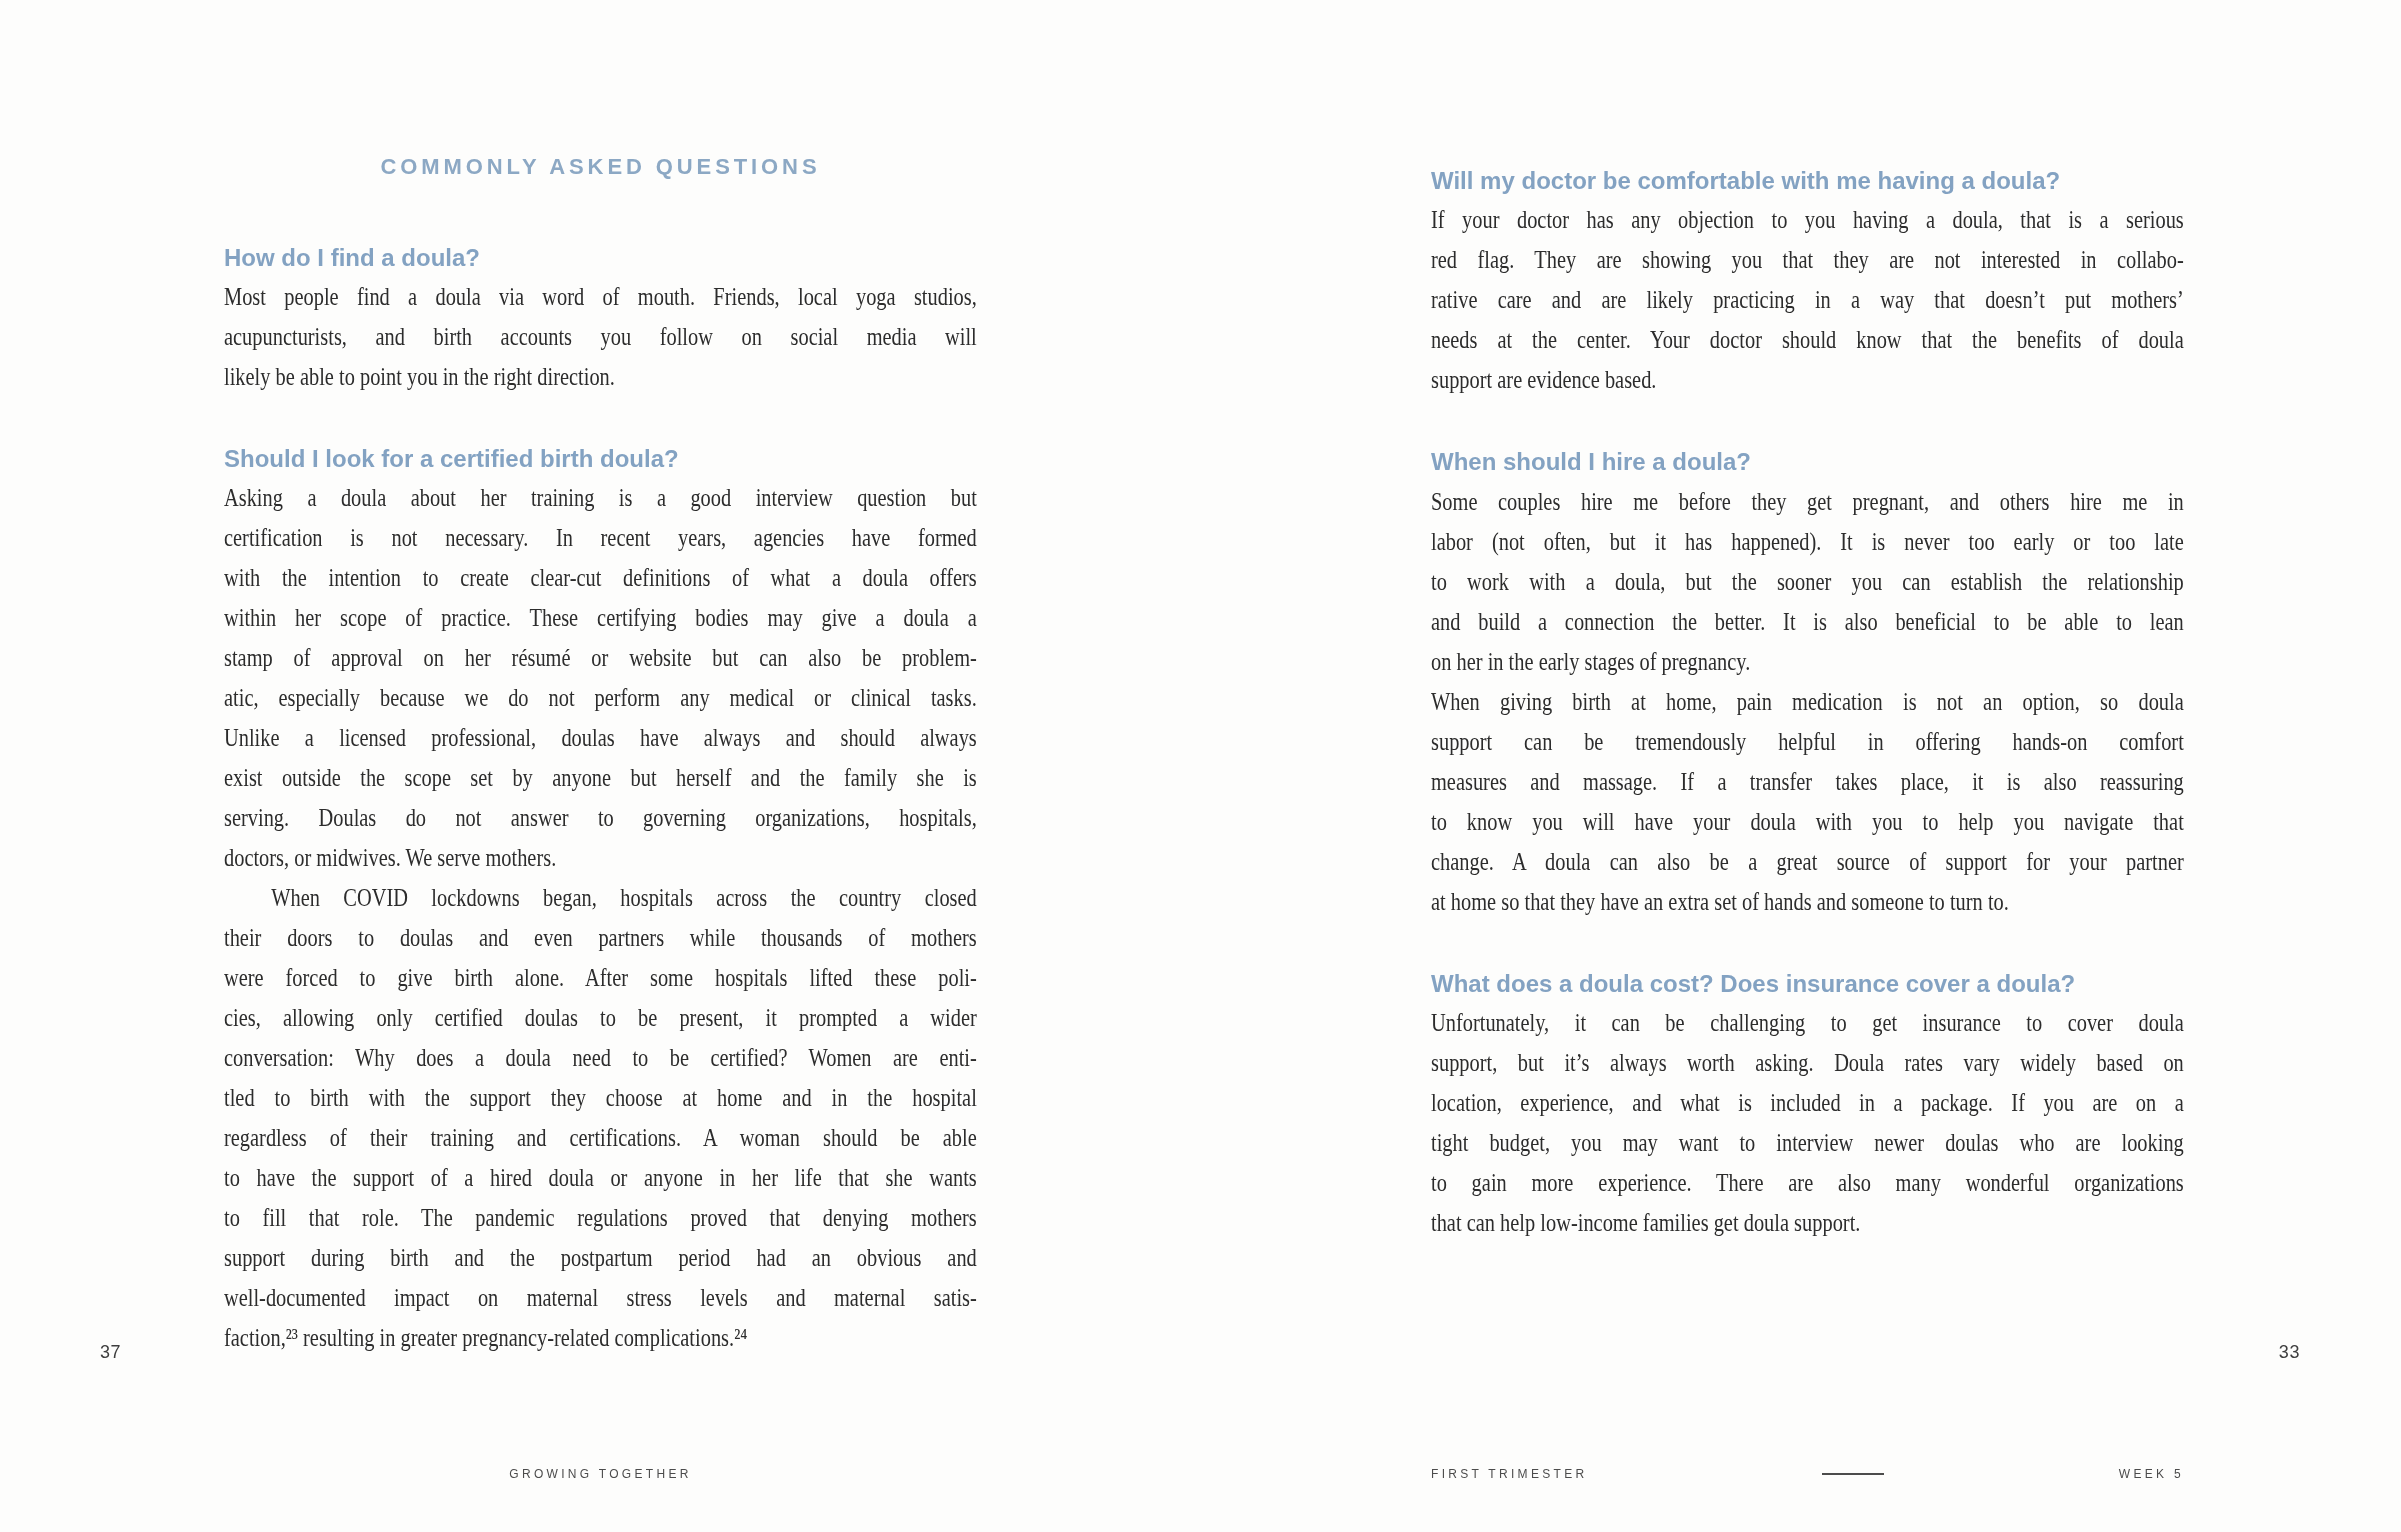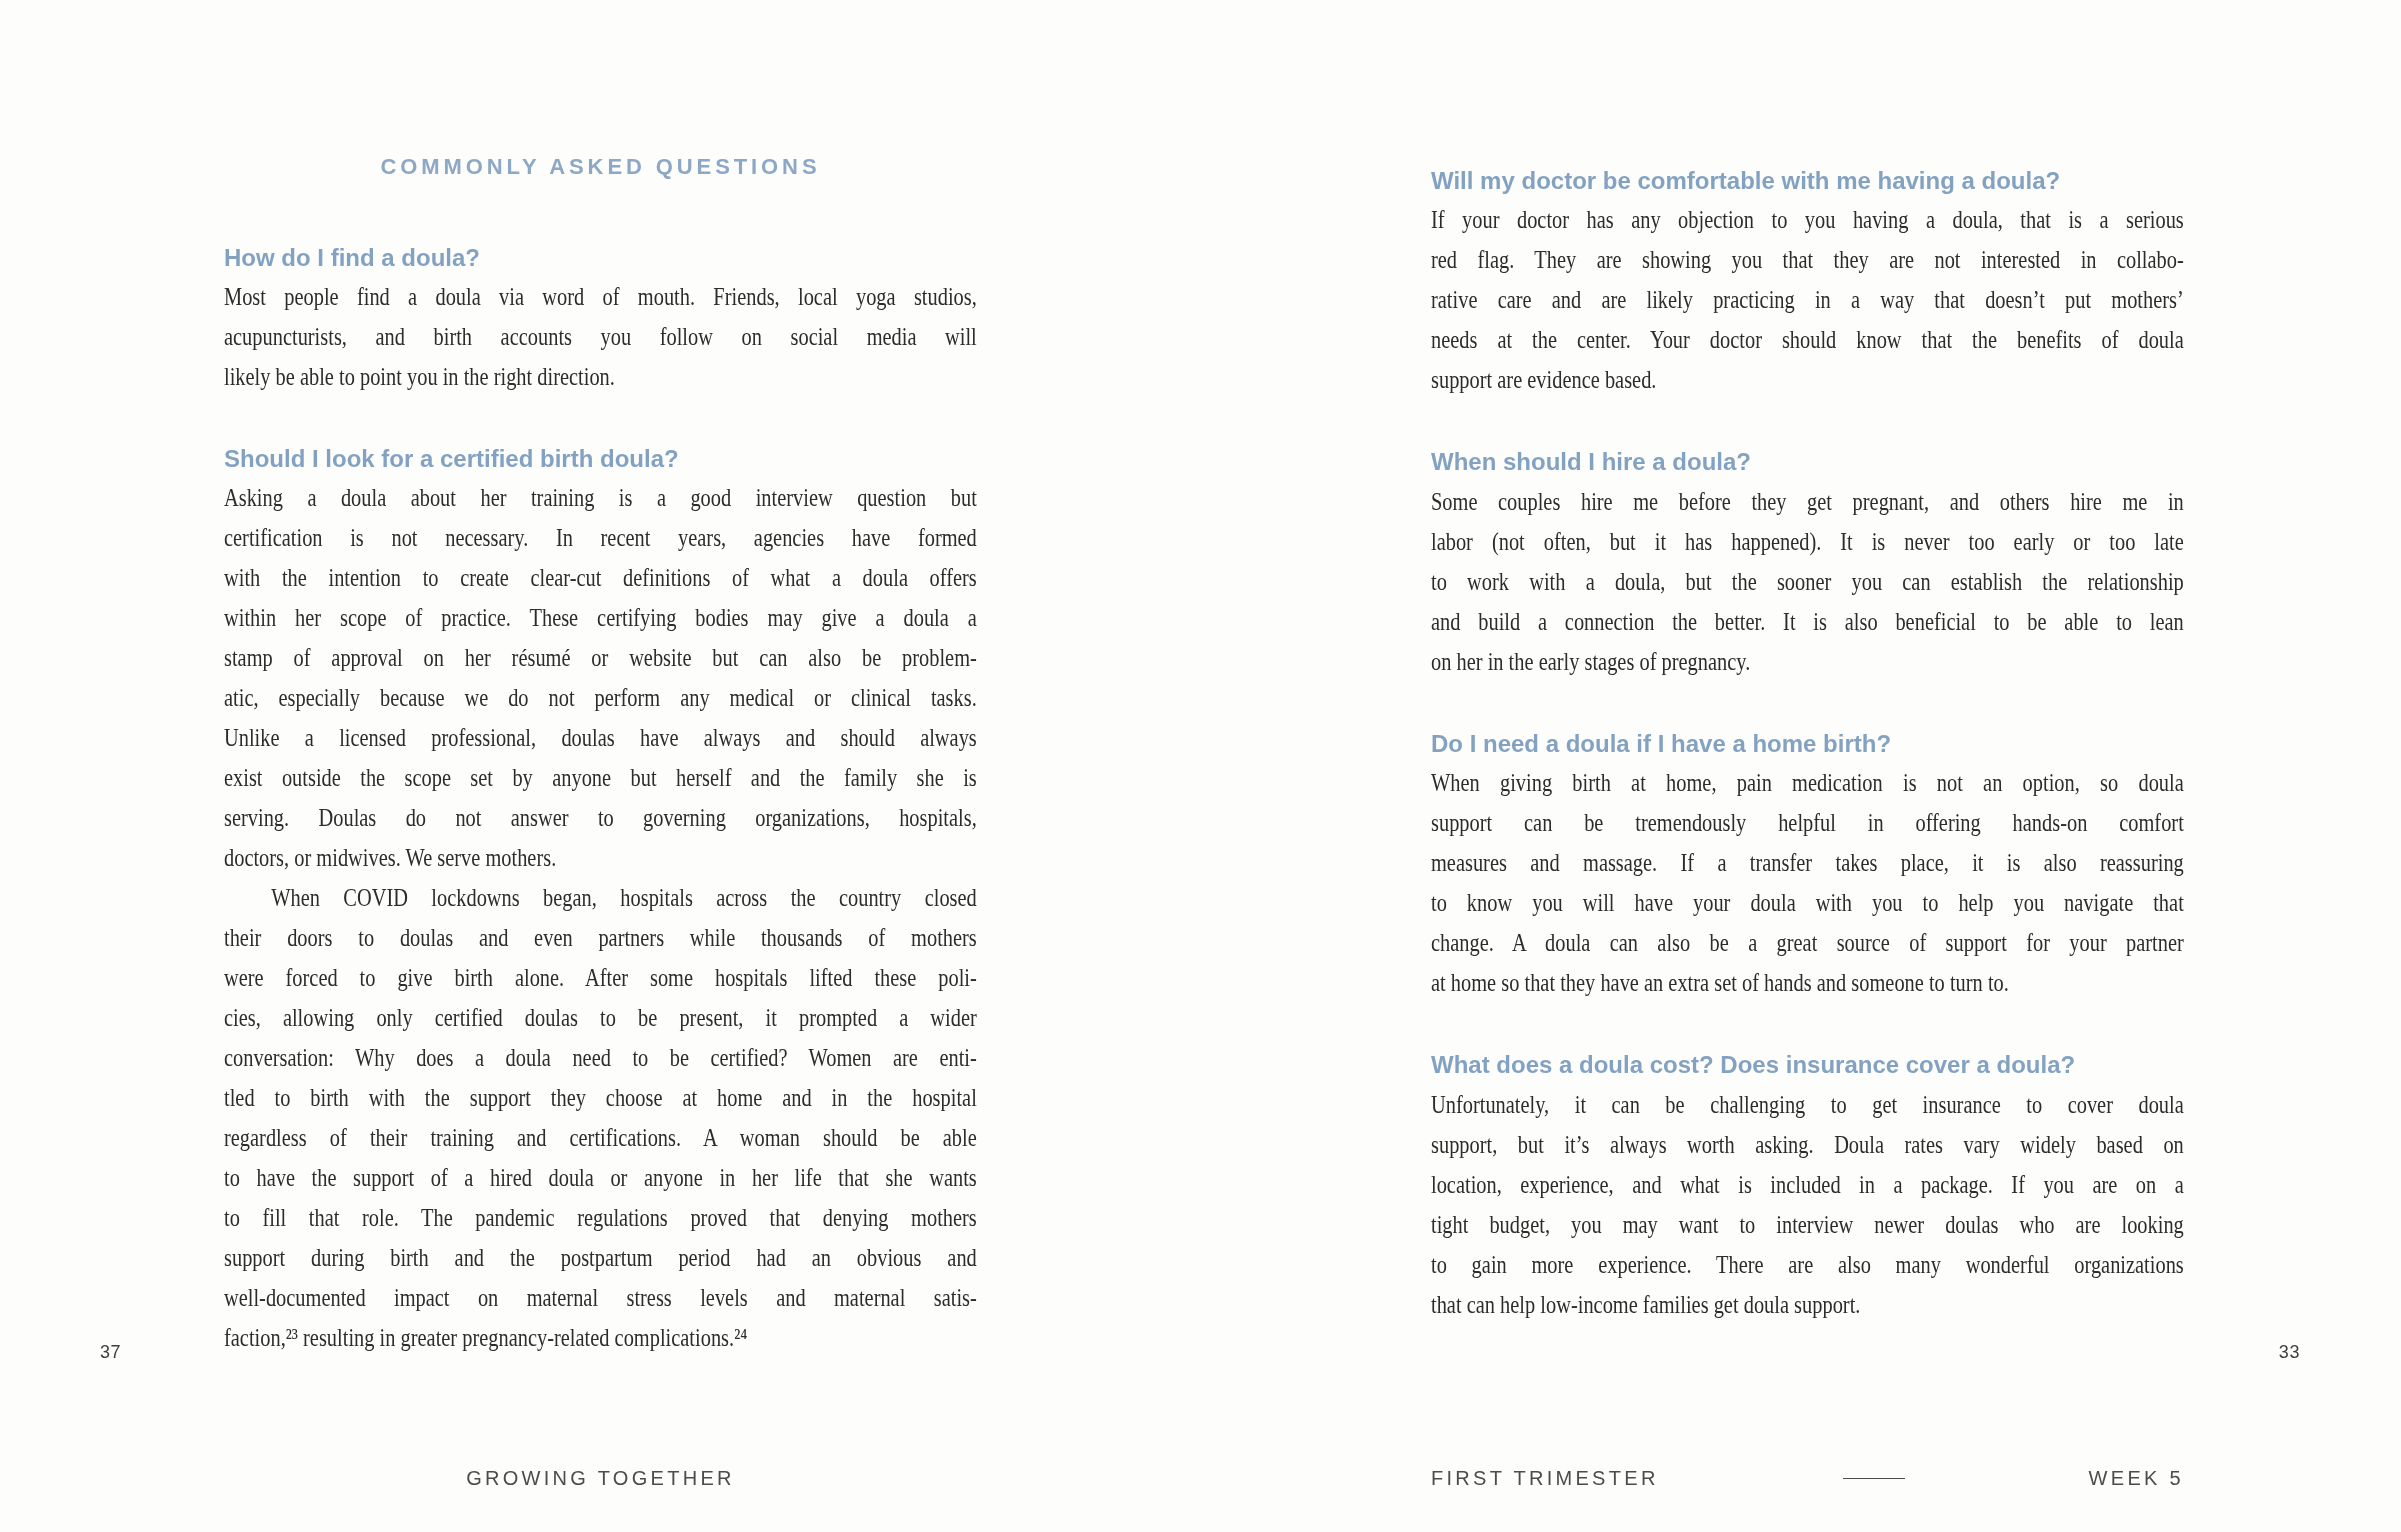--- a/index.html
+++ b/index.html
@@ -60,21 +60,21 @@
     letter-spacing:0.6px;
   }
   .pagenum.pn-left{left:100px;}
   .pagenum.pn-right{right:102px;}
 
   .footer-center{
     position:absolute;top:1467px;
     width:753px;
     text-align:center;
     font-family:"Liberation Sans", sans-serif;
-    font-size:20px;
+    font-size:12px;
     letter-spacing:3.3px;
     color:#4c4c4c;
   }
   .footer-center.fc-left{left:224px;}
   .footer-center.fc-right{left:230px;display:flex;align-items:center;justify-content:space-between;gap:14.4px;}
   .footer-rule{display:inline-block;width:62px;height:1.7px;background:#4c4c4c;}
 </style>
 </head>
 <body>
 
@@ -136,21 +136,20 @@
 
     <div class="q-heading">When should I hire a doula?</div>
     <div class="para">
         <div class="line">Some couples hire me before they get pregnant, and others hire me in</div>
         <div class="line">labor (not often, but it has happened). It is never too early or too late</div>
         <div class="line">to work with a doula, but the sooner you can establish the relationship</div>
         <div class="line">and build a connection the better. It is also beneficial to be able to lean</div>
         <div class="line last">on her in the early stages of pregnancy.</div>
       </div>
 
-    <div class="q-heading">Do I need a doula if I have a home birth?</div>
     <div class="para">
         <div class="line">When giving birth at home, pain medication is not an option, so doula</div>
         <div class="line">support can be tremendously helpful in offering hands-on comfort</div>
         <div class="line">measures and massage. If a transfer takes place, it is also reassuring</div>
         <div class="line">to know you will have your doula with you to help you navigate that</div>
         <div class="line">change. A doula can also be a great source of support for your partner</div>
         <div class="line last">at home so that they have an extra set of hands and someone to turn to.</div>
       </div>
 
     <div class="q-heading">What does a doula cost? Does insurance cover a doula?</div>

